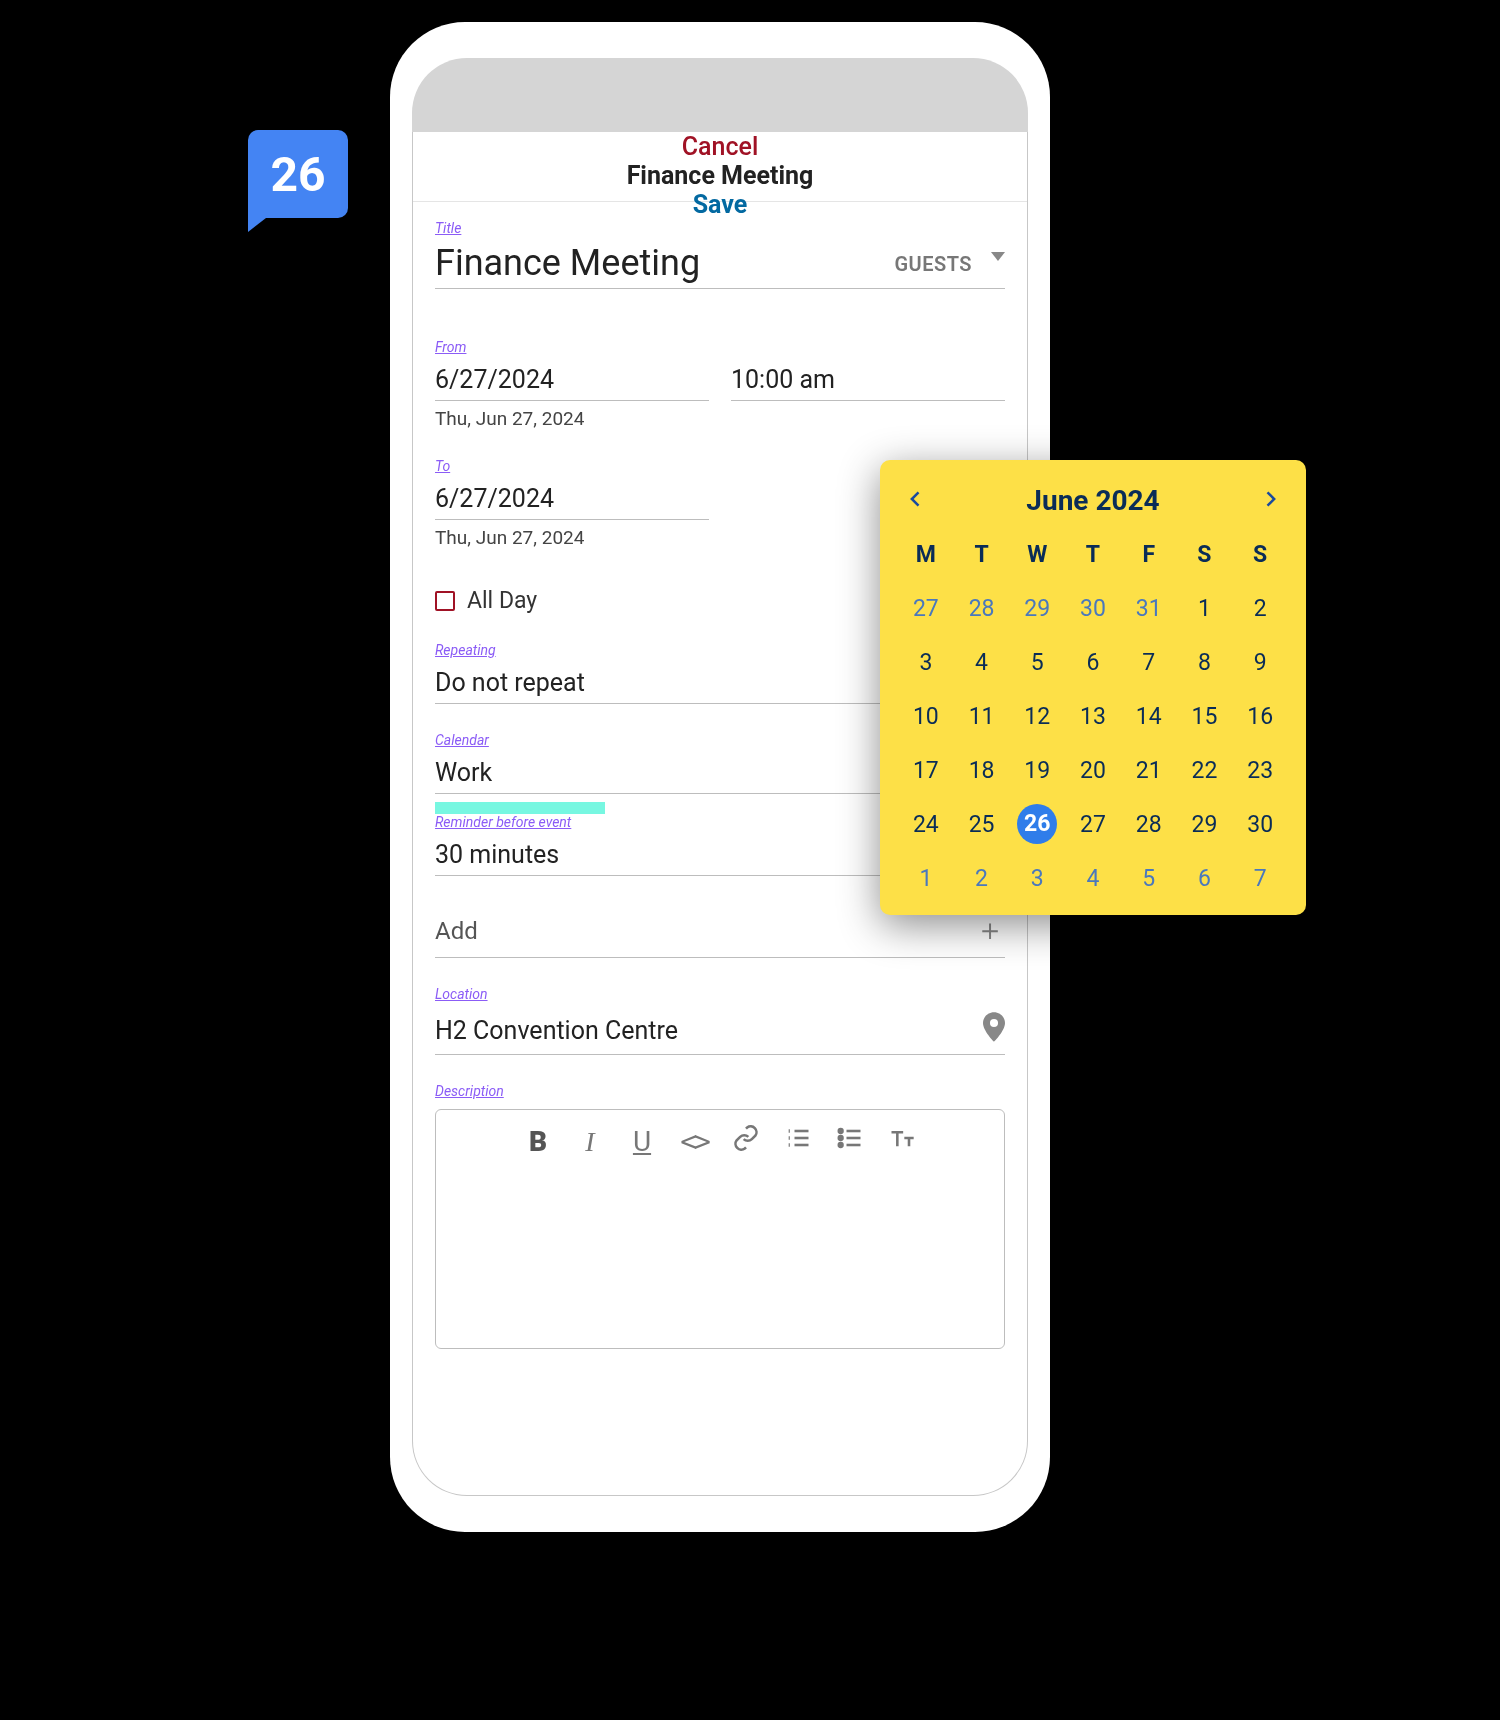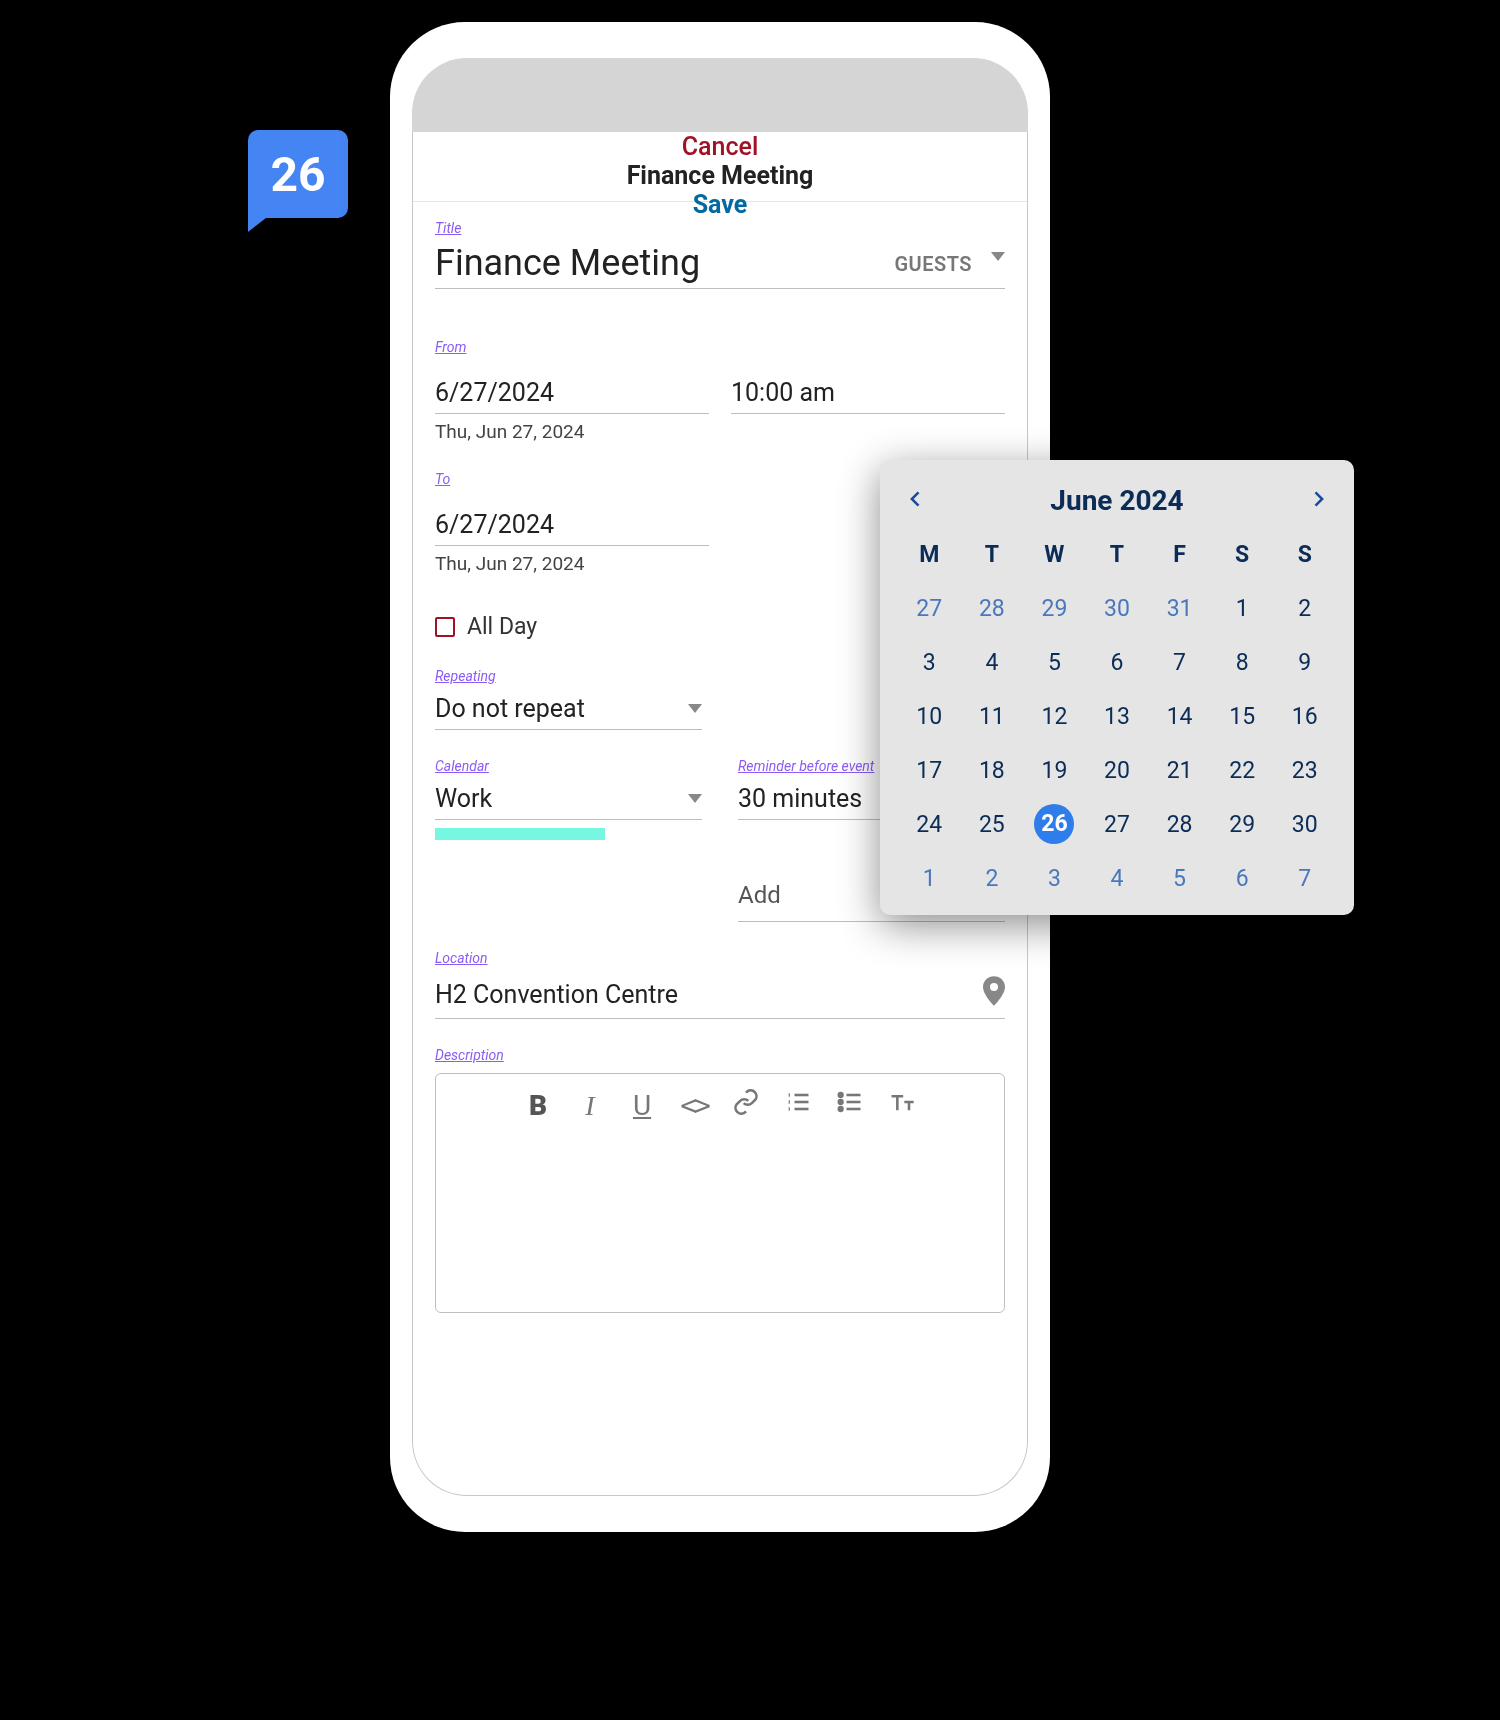--- a/index.html
+++ b/index.html
@@ -86,33 +86,33 @@
     padding-bottom:8px;
   }
   .triangle-down{
     width:0;height:0;border-left:7px solid transparent;border-right:7px solid transparent;border-top:9px solid #888;
   }
   .gap{ height:50px; }
   .gap-sm{ height:28px; }
   .row-2{
     display:flex; gap:22px;
   }
-  .col-half{ flex:1; min-width:0;margin-top:13px; }
+  .col-half{ flex:1; min-width:0; }
   .underline-field{
     border-bottom:1px solid #bdbdbd; font-size:25px; padding:4px 0 6px 0; height:40px;
   }
   .hint{ font-size:19px; color:#444; margin-top:6px; }
   .checkbox-row{ display:flex; align-items:center; gap:12px; font-size:23px; color:#333; margin-top:10px; }
   .cbox{ width:20px; height:20px; border:2px solid #a01225; border-radius:2px; }
   .select-row{
     display:flex; align-items:center; justify-content:space-between;
     border-bottom:1px solid #bdbdbd; padding:4px 0 6px 0; font-size:25px;
   }
   .calendar-swatch{ width:170px; height:12px; background:#77f7e1; margin-top:8px; }
-  .two-col-fixed{ display:grid; grid-template-columns:1fr 1fr; column-gap:36px; }
+  .two-col-fixed{ display:grid; grid-template-columns:1fr; column-gap:36px; }
   .add-row{
     display:flex; align-items:center; justify-content:space-between;
     border-bottom:1px solid #bdbdbd; padding:6px 0; font-size:24px; color:#555;
   }
   .plus-icon{ font-size:30px; color:#888; font-weight:300; }
   .loc-row{
     display:flex; align-items:center; justify-content:space-between;
     border-bottom:1px solid #bdbdbd; padding:4px 0 6px 0; font-size:25px;text-align:right;
   }
   .pin-icon svg{ width:22px; height:30px; fill:#888; }
@@ -129,22 +129,22 @@
   .btn.bold{ font-weight:900; color:#555; }
   .btn.italic{ font-style:italic; font-family:Georgia, serif; }
   .btn.under{ text-decoration:underline; }
   .btn.code{ font-family:monospace; letter-spacing:-3px; }
   .btn.link svg, .btn.ol svg, .btn.ul svg, .btn.tsz svg{ width:28px; height:28px; fill:none; stroke:#777; stroke-width:2.2; }
 
   
   .cal-pop{
     position:absolute;
     left:880px; top:460px;
-    width:474px;
-    background:#e5e5e5;
+    width:426px;
+    background:#fde047;
     border-radius:10px;
     padding:24px 18px 20px 18px;
     box-shadow: 0 10px 40px rgba(0,0,0,0.45);
   }
   .cal-head{ display:flex; align-items:center; justify-content:space-between; color:#103a73; }
   .cal-head .nav{ width:36px; text-align:center; }
   .cal-head .nav svg{ width:20px; height:26px; stroke:#1a4a9e; stroke-width:3; fill:none; }
   .cal-head .month{ font-size:28px; font-weight:700; color:#0a2c57; }
   .cal-grid{
     margin-top:20px;

